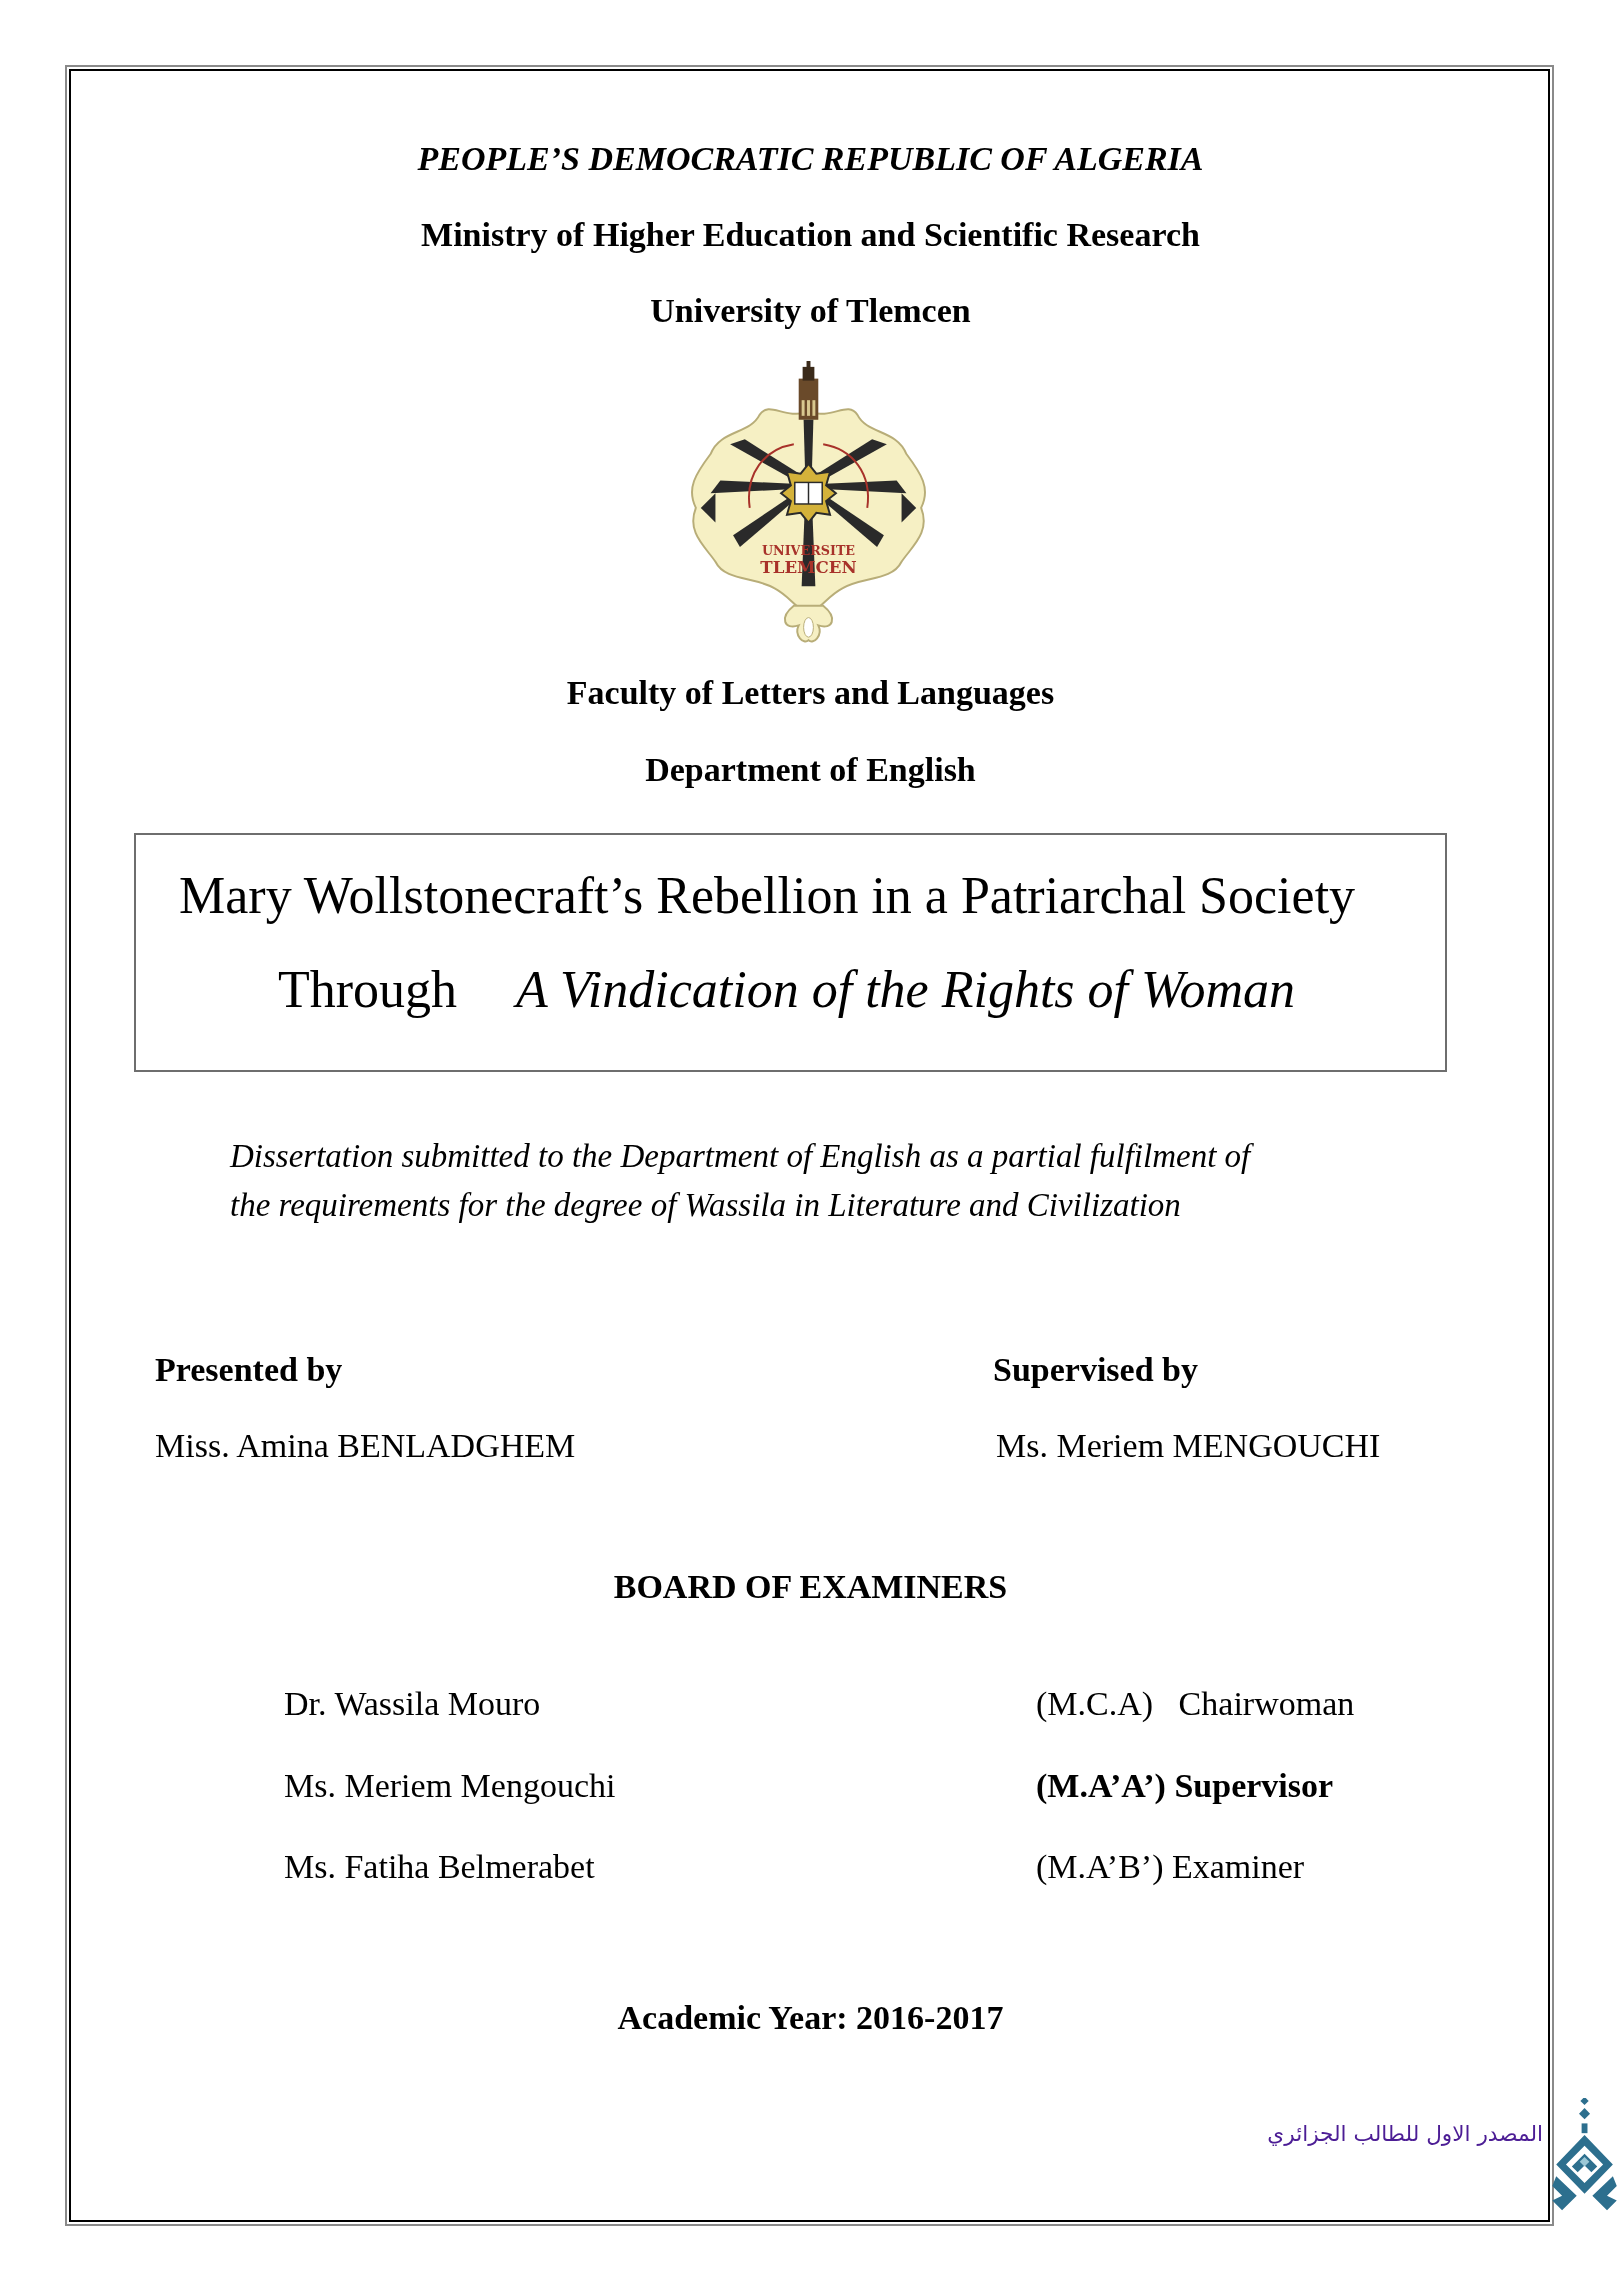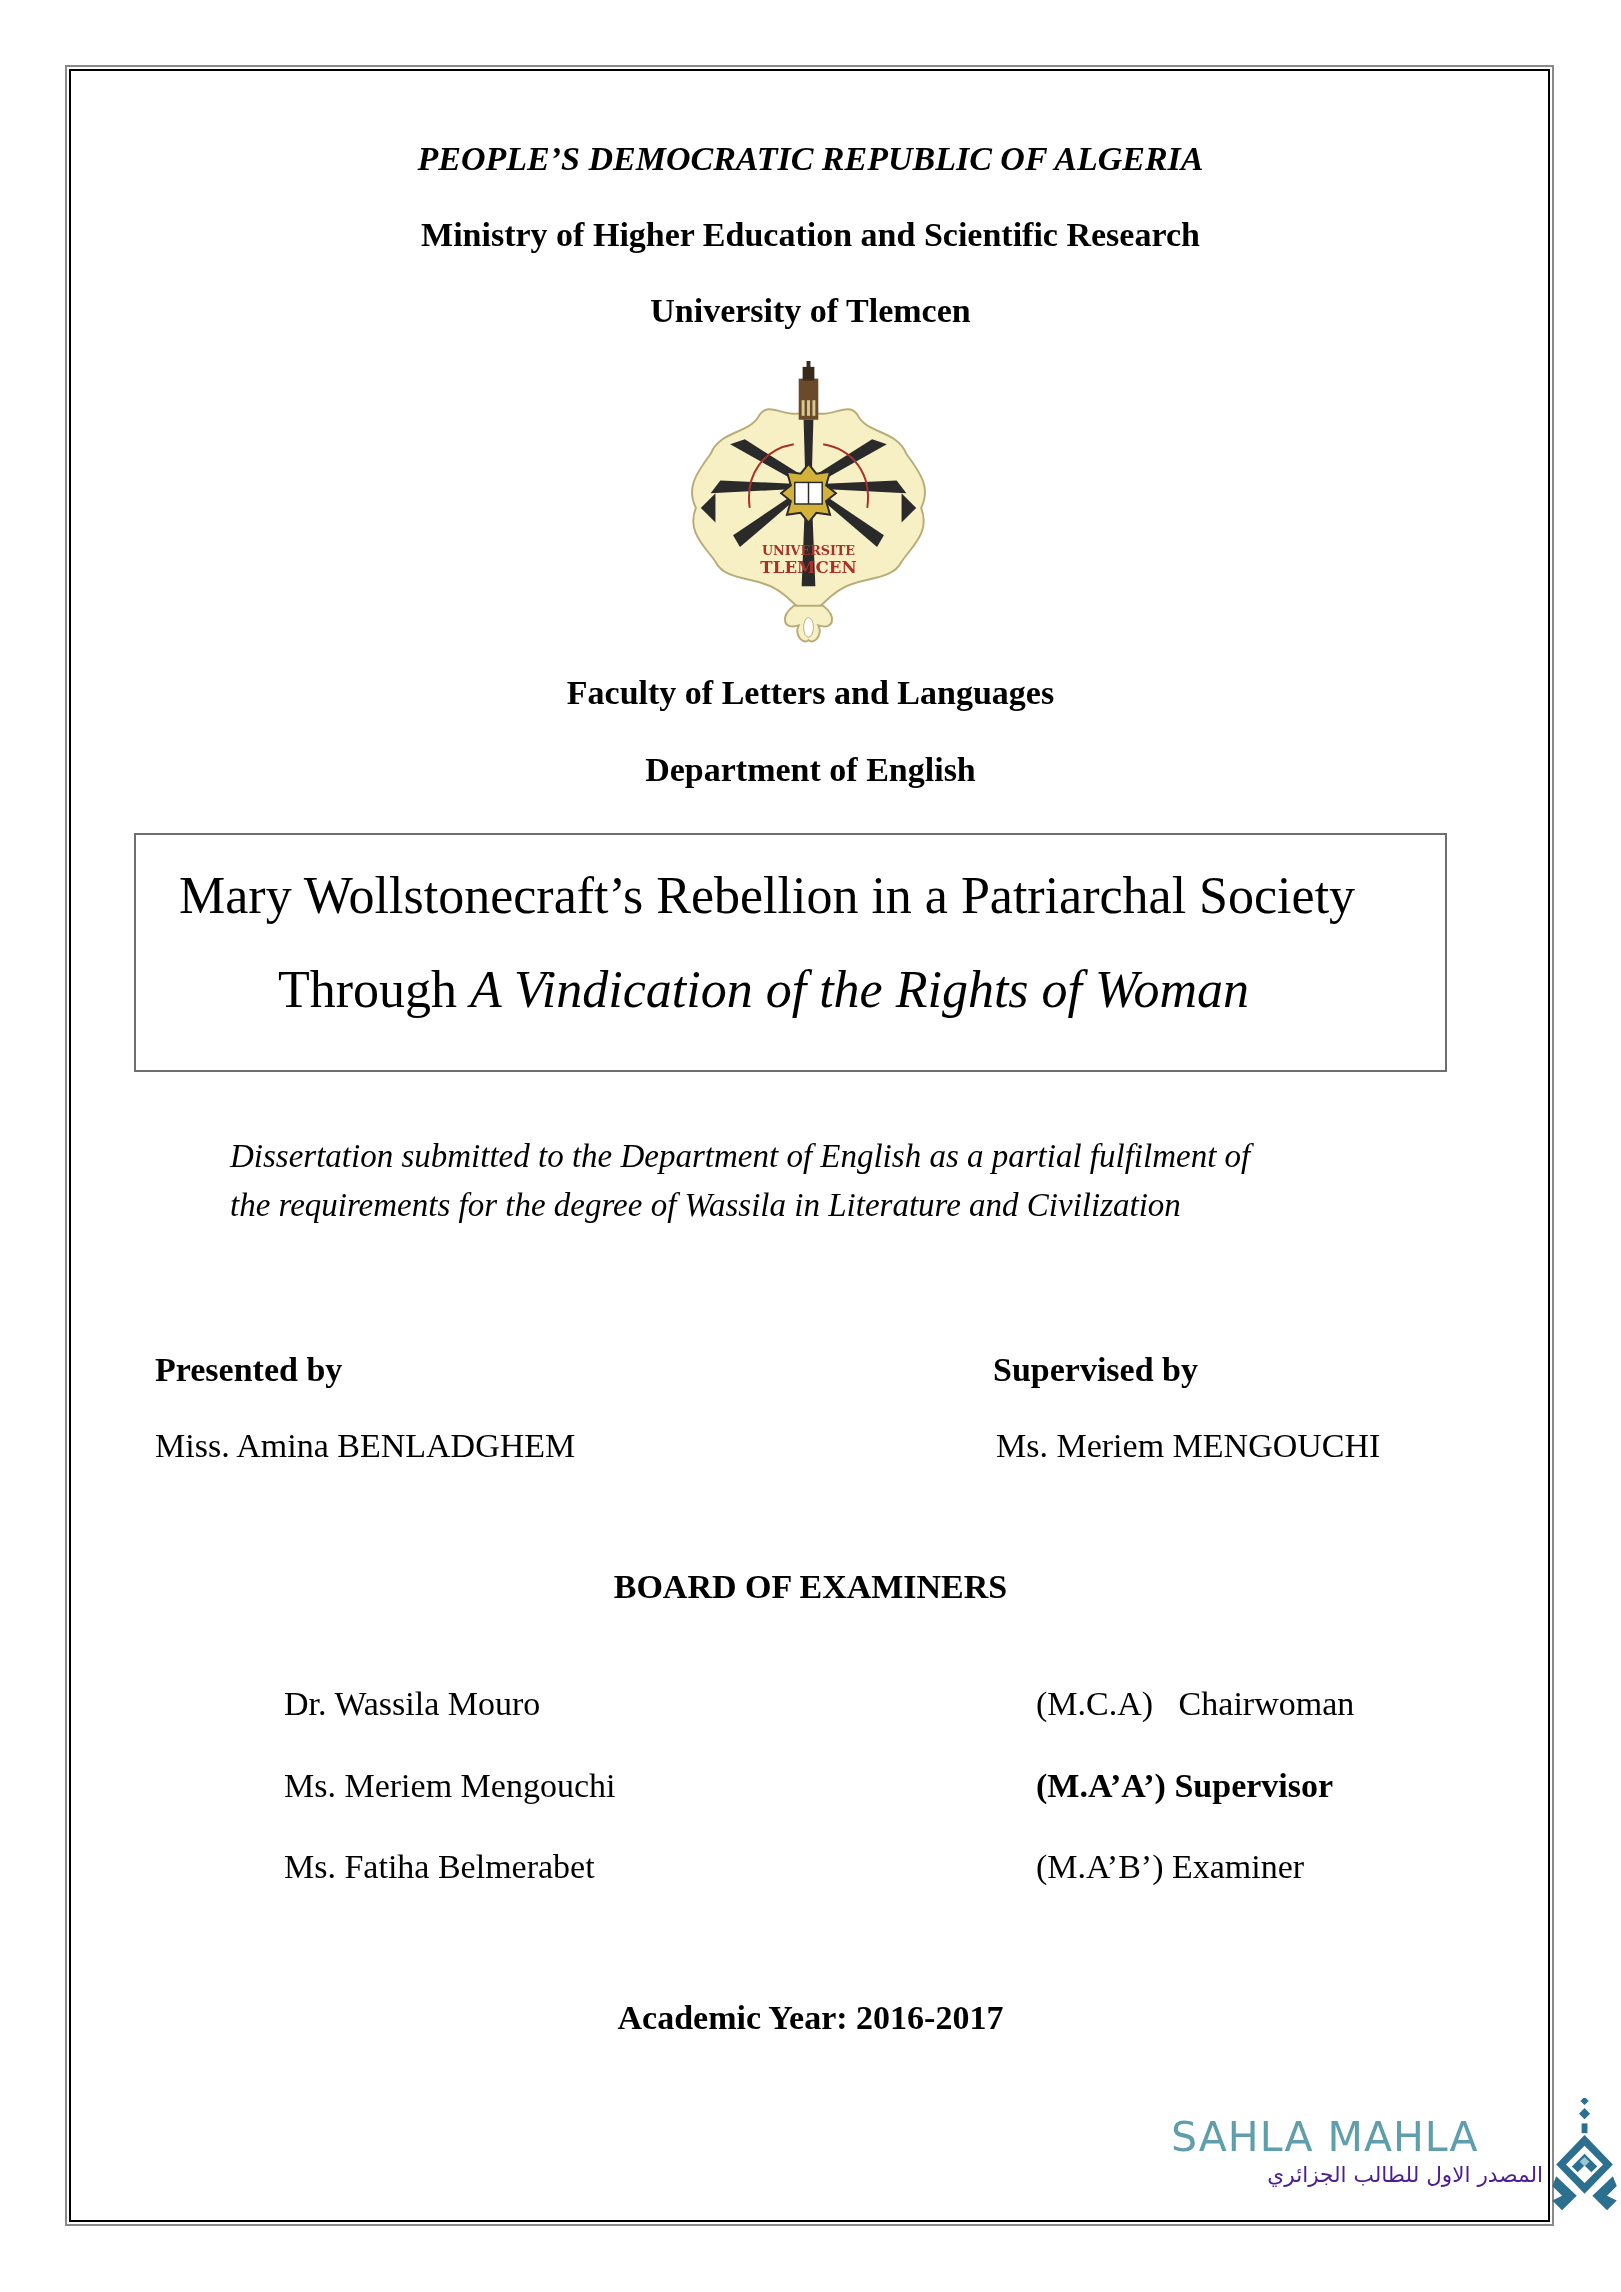--- a/index.html
+++ b/index.html
@@ -9,21 +9,21 @@
                    box-sizing: border-box; border: 2px solid #8a8a8a; }
     .page-border::after { content: ""; position: absolute; left: 2px; top: 2px; right: 2px; bottom: 2px;
                           border: 2px solid #000; }
     .line { position: absolute; white-space: nowrap; line-height: 1; }
     .center { left: 0; width: 1621px; text-align: center; }
     .bold { font-weight: bold; }
     .h-top { font-size: 34px; }
     .title-box { position: absolute; left: 134px; top: 833px; width: 1313px; height: 239px;
                  box-sizing: border-box; border: 2px solid #6e6e6e; }
     .title-line { font-size: 52px; }
-    .ital { font-style: italic; }
+    .ital { font-style: italic; margin-left: 46px; }
     .abstract { font-size: 33px; font-style: italic; }
     .body-text { font-size: 34px; }
     .logo { position: absolute; left: 686px; top: 361px; width: 245px; height: 284px; }
     .watermark { position: absolute; left: 1171px; top: 2117px; }
     .wm-title { font-family: "DejaVu Sans", sans-serif; font-size: 41px; color: #5f9eac; letter-spacing: 1px; line-height: 1; }
     .wm-sub { font-family: "DejaVu Sans", sans-serif; font-size: 21.6px; color: #4c1d95; direction: rtl; text-align: right; width: 372px; margin-top: 3.9px; }
     .wm-mark { position: absolute; left: 1552px; top: 2098px; width: 69px; height: 127px; }
   </style>
 </head>
 <body>
@@ -94,21 +94,20 @@
 <div class="line body-text" style="left:284px; top:1687px;">Dr. Wassila Mouro</div>
 <div class="line body-text" style="left:1036px; top:1687px; white-space:pre;">(M.C.A)   Chairwoman</div>
 <div class="line body-text" style="left:284px; top:1769px;">Ms. Meriem Mengouchi</div>
 <div class="line body-text" style="left:1036px; top:1769px; white-space:pre;font-weight:bold;">(M.A’A’) Supervisor</div>
 <div class="line body-text" style="left:284px; top:1850px;">Ms. Fatiha Belmerabet</div>
 <div class="line body-text" style="left:1036px; top:1850px; white-space:pre;">(M.A’B’) Examiner</div>
 
 <div class="line center bold h-top" style="top:2001px;">Academic Year: 2016-2017</div>
 
 <div class="watermark">
-  <div class="wm-title">SAHLA MAHLA</div>
   <div class="wm-sub">المصدر الاول للطالب الجزائري</div>
 </div>
 <div class="wm-mark">
   <svg width="69" height="127" viewBox="0 0 70 130">
     <g fill="#2d6f8e">
       <rect x="30" y="0" width="6" height="6" transform="rotate(45 33 3)"></rect>
       <rect x="29" y="12" width="8" height="8" transform="rotate(45 33 16)"></rect>
       <rect x="30" y="26" width="6" height="10"></rect>
       <polygon points="33,38 62,68 33,98 4,68 14,68 33,87 52,68 33,49 14,68 4,68"></polygon>
       <polygon points="20,70 33,57 46,70 40,76 33,69 26,76"></polygon>

